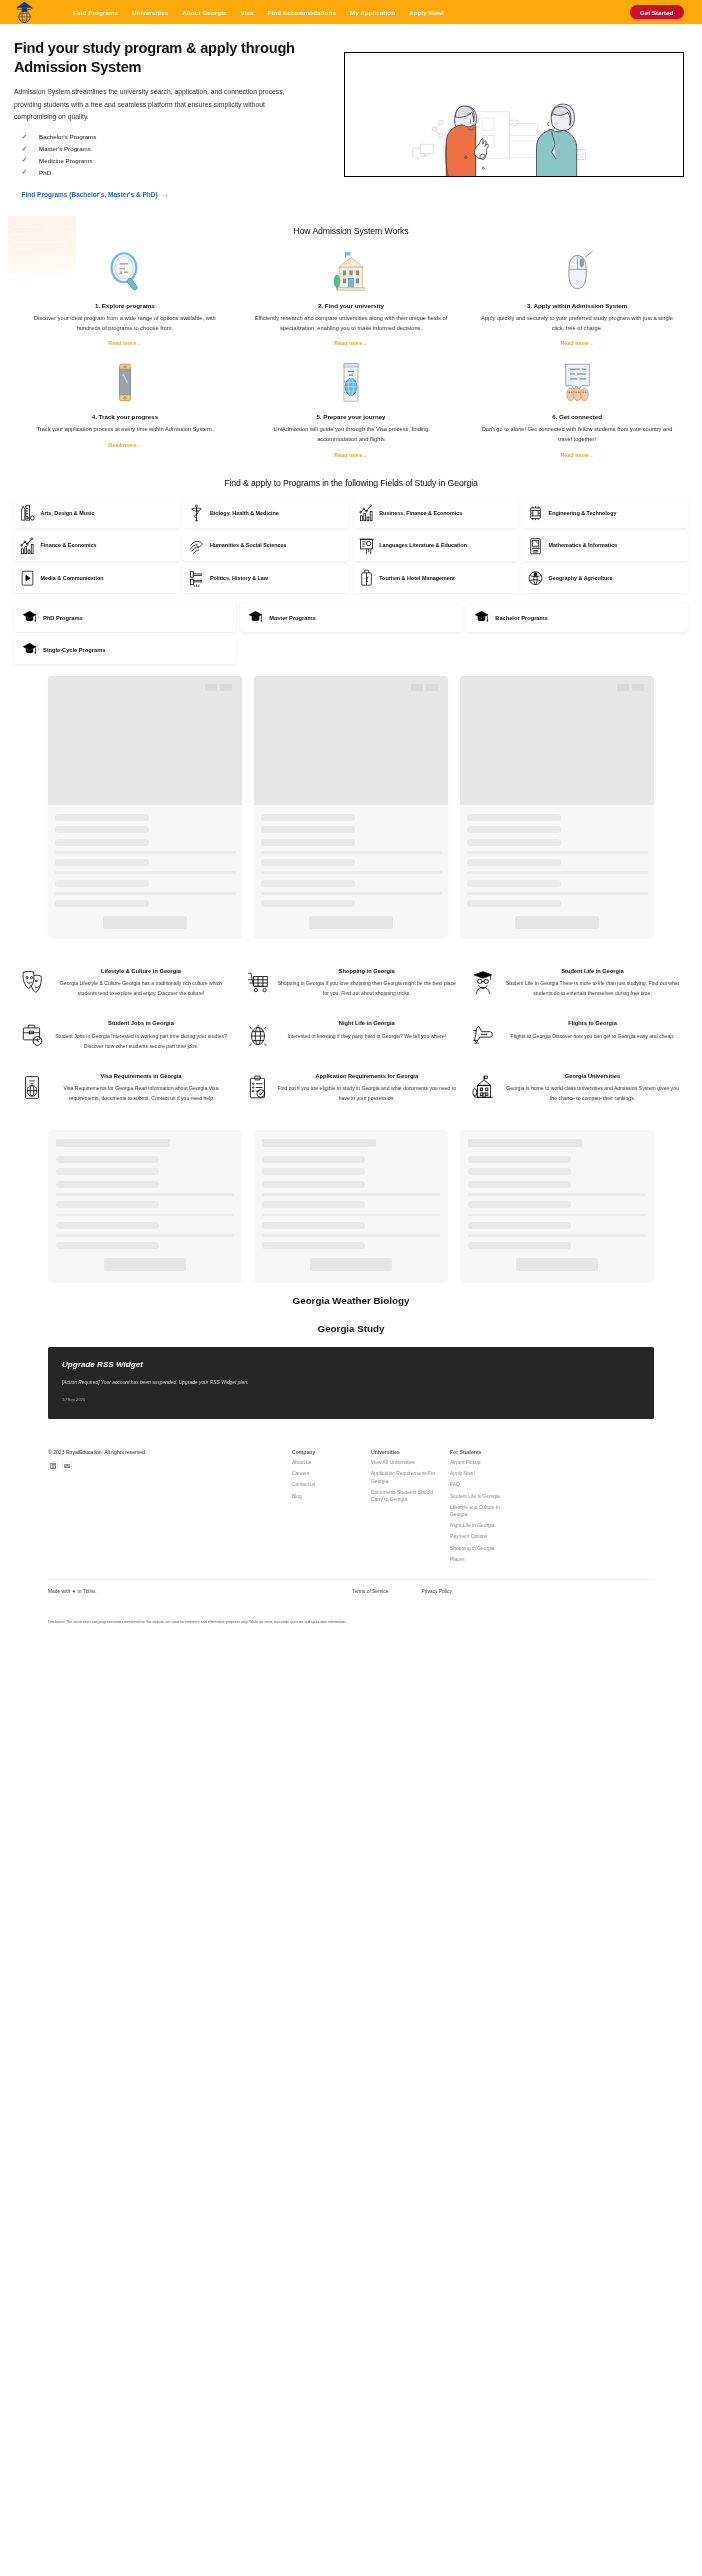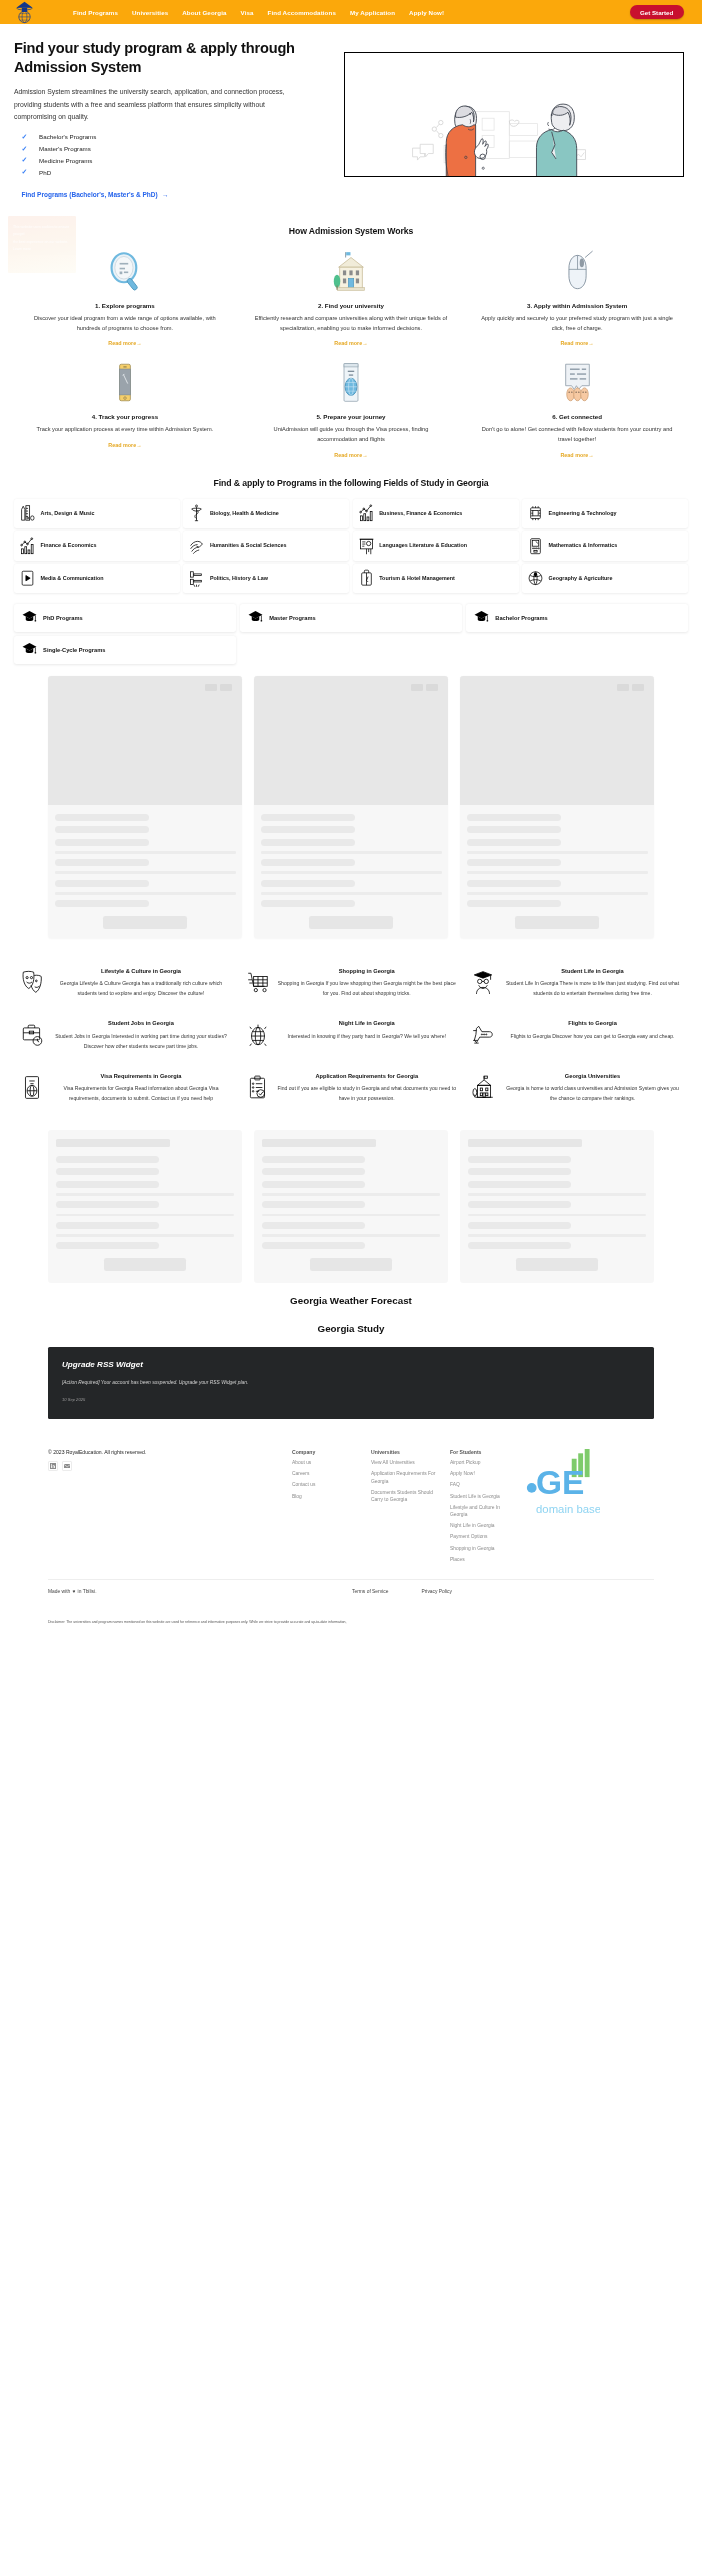--- a/index.html
+++ b/index.html
@@ -99,21 +99,21 @@
     border: 0.5px solid #000;
     background: #fff;
     position: relative;
     overflow: hidden;
   }
 
   
   .sec-title {
     text-align: center;
     font-size: 8.7px;
-    font-weight: 700;
+    font-weight: 400;
     color: #111;
     margin: 0 0 11px 0;
     letter-spacing: -0.1px;
   }
 
   
   .how { padding: 16.3px 14px 5.4px; position: relative; }
   .steps {
     display: grid;
     grid-template-columns: repeat(3, 1fr);
@@ -1007,21 +1007,21 @@
       <div class="sk-thin"></div>
       <div class="sk-line" style="width:58%"></div>
       <div class="sk-thin"></div>
       <div class="sk-line" style="width:58%"></div>
       <div class="sk-thin"></div>
       <div class="sk-line" style="width:58%"></div>
       <div class="sk-btn"></div>
     </div>
   </div>
 
-  <div class="centered-title">Georgia Weather Forecast</div>
+  <div class="centered-title">Georgia Weather Biology</div>
   <div class="centered-title">Georgia Study</div>
 
   <div class="rss-wrap">
     <div class="rss-panel">
       <div class="rss-title">Upgrade RSS Widget</div>
       <div class="rss-text">[Action Required] Your account has been suspended. Upgrade your RSS Widget plan.</div>
       <div class="rss-date">10 Sep 2025</div>
     </div>
   </div>
 
@@ -1066,30 +1066,20 @@
           <a>Airport Pickup</a>
           <a>Apply Now!</a>
           <a>FAQ</a>
           <a>Student Life is Georgia</a>
           <a>Lifestyle and Culture In Georgia</a>
           <a>Night Life in Georgia</a>
           <a>Payment Options</a>
           <a>Shopping in Georgia</a>
           <a>Places</a>
         </div>
-        <div class="ge-logo">
-          <svg width="76" height="73" viewBox="0 0 140 135">
-            <rect x="88" y="18" width="9" height="34" fill="#7ECB6B"></rect>
-            <rect x="100" y="8" width="9" height="44" fill="#7ECB6B"></rect>
-            <rect x="112" y="0" width="9" height="52" fill="#7ECB6B"></rect>
-            <circle cx="14" cy="72" r="9" fill="#5BB3E8"></circle>
-            <text x="22" y="84" font-family="Liberation Sans, sans-serif" font-size="62" font-weight="700" fill="#5BB3E8">GE</text>
-            <text x="22" y="118" font-family="Liberation Sans, sans-serif" font-size="21" fill="#8FD4F2">domain base</text>
-          </svg>
-        </div>
       </div>
     </div>
 
     <div class="footer-rule"></div>
 
     <div class="footer-bottom">
       <div class="made-with">
         <span>Made with</span>
         <span>♥</span>
         <span>in Tbilisi.</span>

